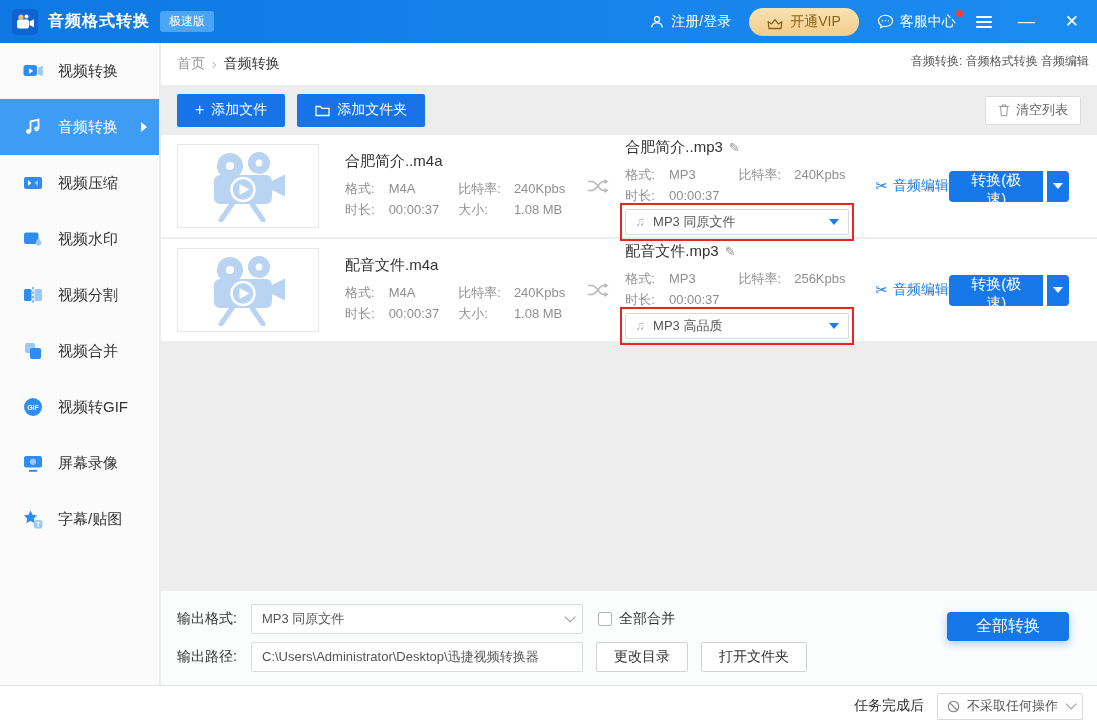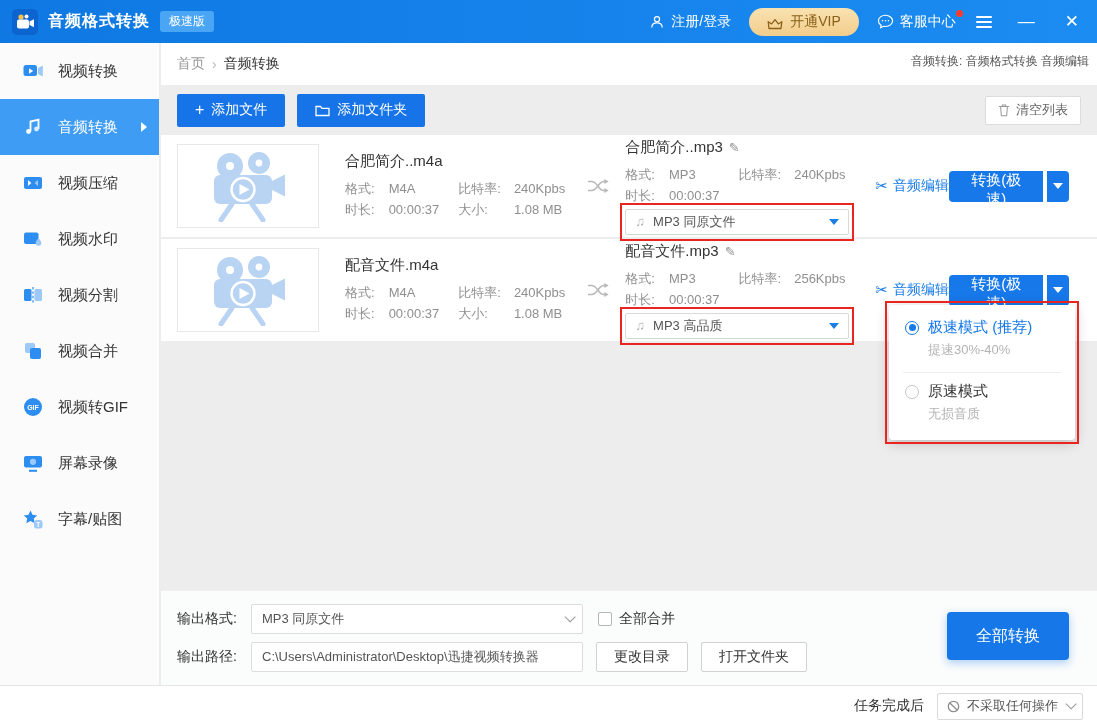--- a/index.html
+++ b/index.html
@@ -101,21 +101,21 @@
     display:flex;align-items:center;padding:0 10px;font-size:13px;color:#555;cursor:pointer;}
   .chev{margin-left:auto;width:8px;height:8px;border-right:1.6px solid #9a9a9a;
     border-bottom:1.6px solid #9a9a9a;transform:rotate(45deg) translateY(-3px);}
   .chkwrap{display:flex;align-items:center;gap:7px;margin-left:15px;cursor:pointer;}
   .chk{width:14px;height:14px;border:1px solid #b5b5b5;background:#fff;border-radius:2px;}
   .chklab{font-size:14px;color:#333;}
   .path-input{width:332px;height:30px;border:1px solid #dcdcdc;border-radius:2px;background:#fff;
     padding:0 10px;font-size:13px;color:#555;font-family:inherit;}
   .btn-white{height:30px;padding:0 17px;background:#fff;border:1px solid #d2d2d2;border-radius:2px;
     font-size:14px;color:#333;cursor:pointer;margin-left:13px;font-family:inherit;}
-  .convert-all{position:absolute;right:28px;top:21px;width:122px;height:48px;background:#1677e8;
+  .convert-all{position:absolute;right:28px;top:21px;width:122px;height:29px;background:#1677e8;
     color:#fff;font-size:16px;border:none;border-radius:4px;cursor:pointer;
     box-shadow:0 3px 8px rgba(22,119,232,.35);font-family:inherit;}
   
   .statusbar{position:absolute;left:0;right:0;bottom:0;height:41px;background:#fff;
     border-top:1px solid #e6e6e6;display:flex;align-items:center;justify-content:flex-end;
     padding-right:14px;gap:13px;}
   .sb-label{font-size:14px;color:#333;}
   .sb-select{width:146px;height:27px;border:1px solid #d9d9d9;border-radius:2px;background:#fff;
     display:flex;align-items:center;gap:7px;padding:0 9px;font-size:13px;color:#555;cursor:pointer;}
 </style>
@@ -418,38 +418,20 @@
 
         <div class="convert-group">
           <button class="convert-main">转换(极速)</button>
           <div class="convert-caret">
               <i></i>
             </div>
         </div>
       </div>
     </div>
 
-    <div class="mode-menu">
-      <div class="mode-opt sel">
-        <div class="mode-line">
-          <span class="radio on"></span>
-          <span>极速模式 (推荐)</span>
-        </div>
-        <div class="mode-desc">提速30%-40%</div>
-      </div>
-      <div class="mode-div"></div>
-      <div class="mode-opt">
-        <div class="mode-line">
-          <span class="radio"></span>
-          <span>原速模式</span>
-        </div>
-        <div class="mode-desc">无损音质</div>
-      </div>
-      <div class="annotation" style="inset:-4px -4px -4px -4px;"></div>
-    </div>
 
     <div class="settings">
       <div class="set-row">
         <span class="set-label">输出格式:</span>
         <div class="out-select">
           <span>MP3  同原文件</span>
           <i class="chev"></i>
         </div>
         <div class="chkwrap">
           <span class="chk"></span>

